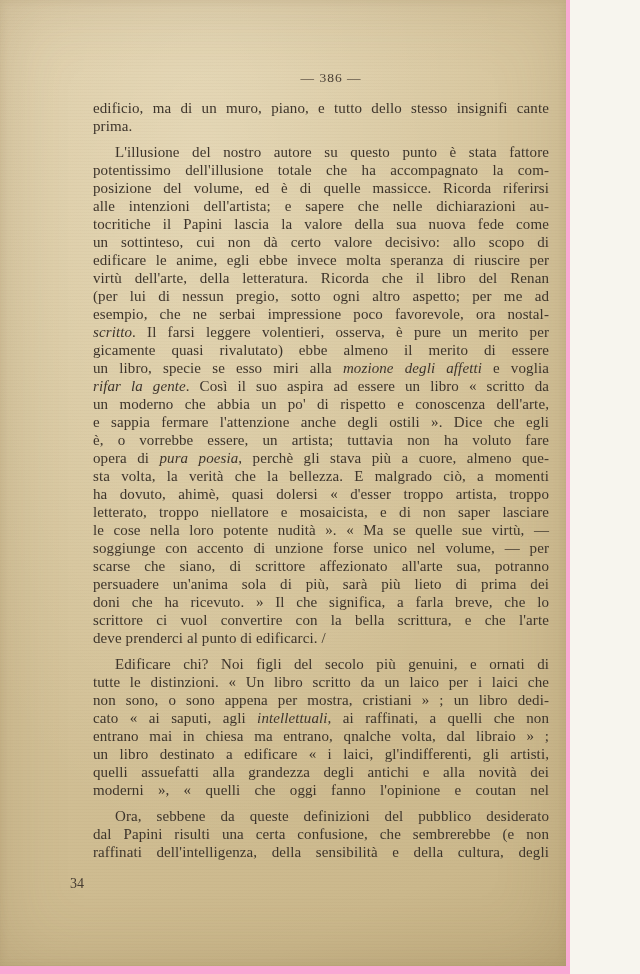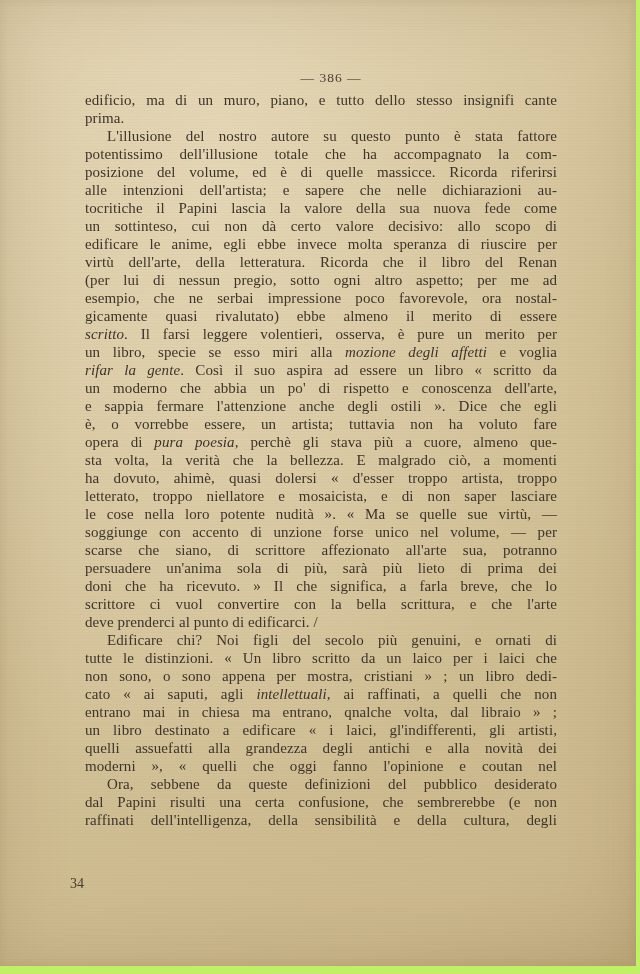--- a/index.html
+++ b/index.html
@@ -3,23 +3,23 @@
 <meta charset="utf-8">
 <style>
   html, body {
     margin: 0;
     padding: 0;
     background: #f7f5ee;
     font-family: "Liberation Serif", "DejaVu Serif", serif;
   }
   .stage {
     position: relative;
-    width: 640px;
+    width: 570px;
     height: 974px;
-    background: #bef264;
+    background: #f9a8d4;
     overflow: hidden;
   }
   .paper {
     position: absolute;
     top: 0;
     left: 0;
     right: 4px;
     bottom: 8px;
     background:
       repeating-linear-gradient(0deg, rgba(120,95,60,0.03) 0 1px, rgba(255,255,255,0) 1px 3px),
@@ -42,21 +42,21 @@
   .textblock {
     position: absolute;
     top: 91px;
     left: 85px;
     width: 472px;
     font-size: 15px;
     line-height: 18px;
     color: #3d342b;
     letter-spacing: 0.1px;
   }
-  .para { margin: 0; padding: 0; }
+  .para { margin: 8px; padding: 0; }
   .line {
     text-align: justify;
     text-align-last: justify;
     white-space: normal;
   }
   .line.lastline { text-align-last: left; }
   .line.indent { text-indent: 22px; }
   .line i { font-style: italic; }
   .page-footer {
     position: absolute;
@@ -81,22 +81,22 @@
         <div class="line indent">L'illusione del nostro autore su questo punto è stata fattore</div>
         <div class="line">potentissimo dell'illusione totale che ha accompagnato la com-</div>
         <div class="line">posizione del volume, ed è di quelle massicce. Ricorda riferirsi</div>
         <div class="line">alle intenzioni dell'artista; e sapere che nelle dichiarazioni au-</div>
         <div class="line">tocritiche il Papini lascia la valore della sua nuova fede come</div>
         <div class="line">un sottinteso, cui non dà certo valore decisivo: allo scopo di</div>
         <div class="line">edificare le anime, egli ebbe invece molta speranza di riuscire per</div>
         <div class="line">virtù dell'arte, della letteratura. Ricorda che il libro del Renan</div>
         <div class="line">(per lui di nessun pregio, sotto ogni altro aspetto; per me ad</div>
         <div class="line">esempio, che ne serbai impressione poco favorevole, ora nostal-</div>
+        <div class="line"><i>scritto</i>. Il farsi leggere volentieri, osserva, è pure un merito per</div>
         <div class="line">gicamente quasi rivalutato) ebbe almeno il merito di essere</div>
-        <div class="line"><i>scritto</i>. Il farsi leggere volentieri, osserva, è pure un merito per</div>
         <div class="line">un libro, specie se esso miri alla <i>mozione degli affetti</i> e voglia</div>
         <div class="line"><i>rifar la gente</i>. Così il suo aspira ad essere un libro « scritto da</div>
         <div class="line">un moderno che abbia un po' di rispetto e conoscenza dell'arte,</div>
         <div class="line">e sappia fermare l'attenzione anche degli ostili ». Dice che egli</div>
         <div class="line">è, o vorrebbe essere, un artista; tuttavia non ha voluto fare</div>
         <div class="line">opera di <i>pura poesia</i>, perchè gli stava più a cuore, almeno que-</div>
         <div class="line">sta volta, la verità che la bellezza. E malgrado ciò, a momenti</div>
         <div class="line">ha dovuto, ahimè, quasi dolersi « d'esser troppo artista, troppo</div>
         <div class="line">letterato, troppo niellatore e mosaicista, e di non saper lasciare</div>
         <div class="line">le cose nella loro potente nudità ». « Ma se quelle sue virtù, —</div>

